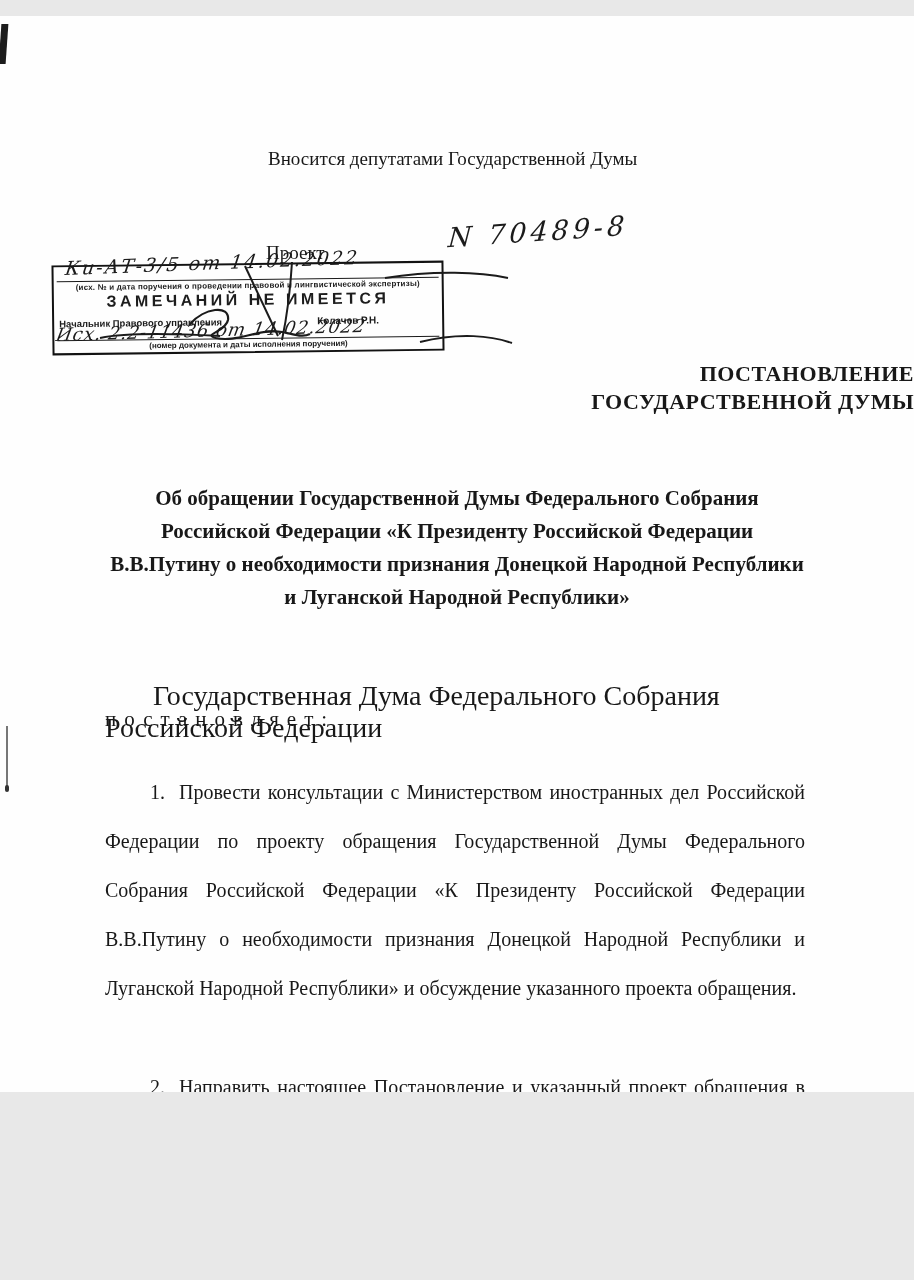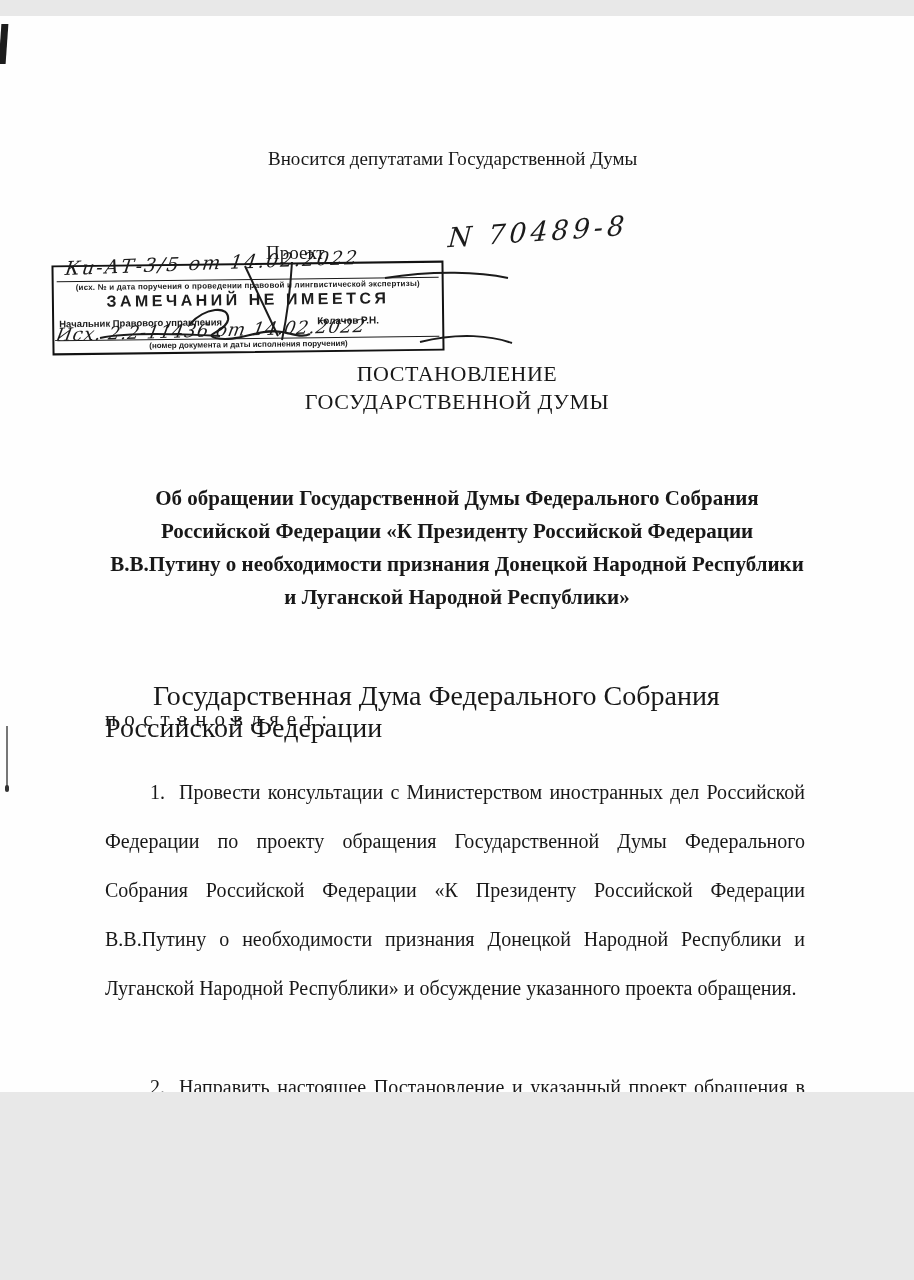--- a/index.html
+++ b/index.html
@@ -34,22 +34,22 @@
   .stamp .official{position:absolute;left:5px;top:51px;font-size:9.5px;font-weight:700;white-space:nowrap;}
   .stamp .official-name{position:absolute;left:263px;top:51px;font-size:10px;font-weight:700;white-space:nowrap;}
   .stamp .hw-bottom{position:absolute;left:2px;top:54px;font-size:18px;letter-spacing:1px;
                     transform:rotate(-1deg) skewX(-12deg);}
   .stamp .rule-bottom{position:absolute;left:3px;right:3px;top:73px;border-top:1.5px solid #1a1a1a;}
   .stamp .cap-bottom{position:absolute;left:0;top:75px;width:100%;text-align:center;
                      font-size:8px;font-weight:700;}
   .pen-overlay{position:absolute;left:40px;top:220px;width:490px;height:135px;pointer-events:none;}
 
   
-  .doc-title{position:absolute;left:0;top:344px;width:100%;text-align:center;
-             font-size:22px;font-weight:400;line-height:28px;letter-spacing:0.5px;}
+  .doc-title{position:absolute;left:0;top:344px;width:100%;text-align:right;
+             font-size:22px;font-weight:700;line-height:28px;letter-spacing:0.5px;}
   .subject{position:absolute;left:107px;top:466px;width:700px;text-align:center;
            font-size:21px;font-weight:700;line-height:33px;}
 
   
   .preamble{position:absolute;left:105px;top:664px;width:710px;font-size:28px;text-indent:48px;}
   .resolves{position:absolute;left:105px;top:691px;font-size:21px;font-weight:400;letter-spacing:8px;}
   .para{position:absolute;left:105px;width:700px;font-size:20px;line-height:49px;
         text-align:justify;text-indent:45px;}
   .para-1{top:752px;}
   .para-2{top:1047px;text-decoration:underline;}

